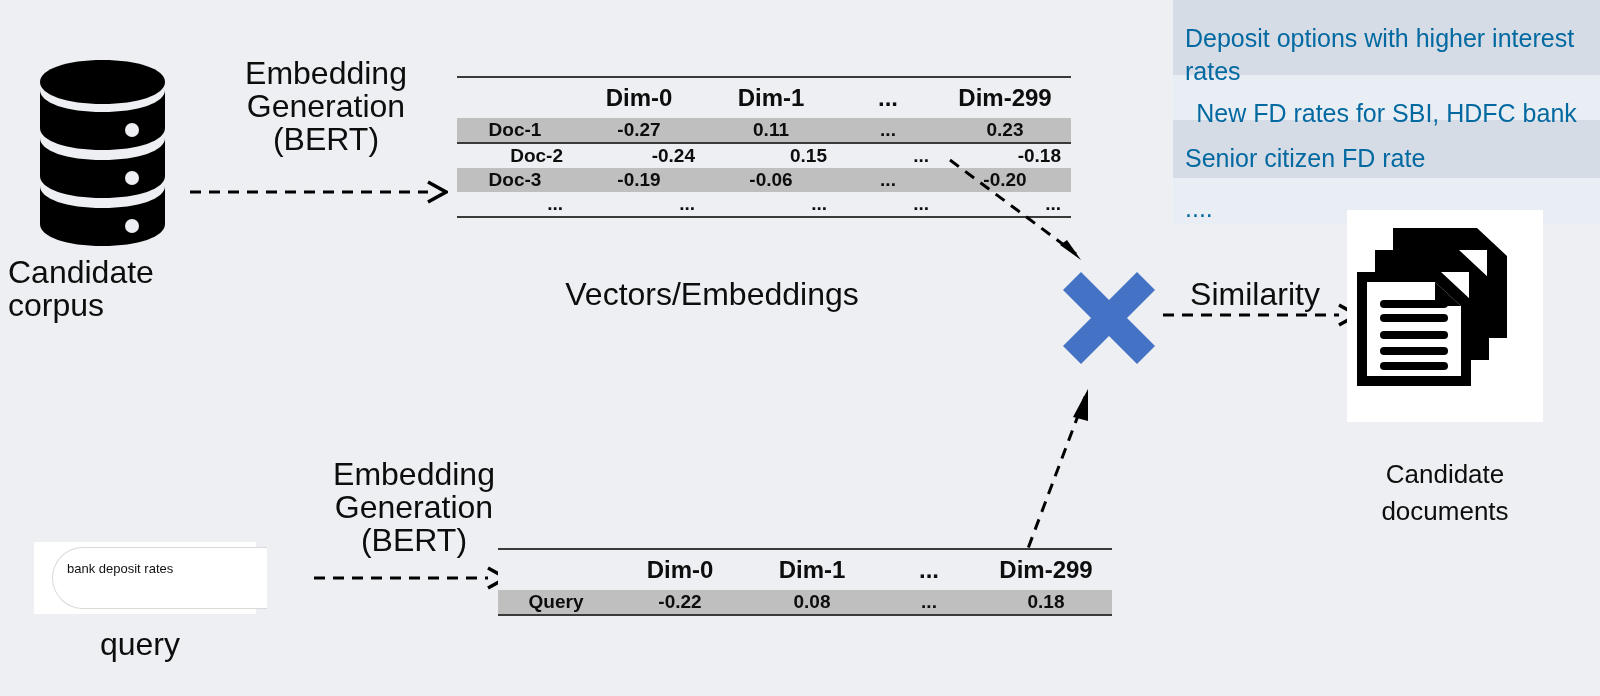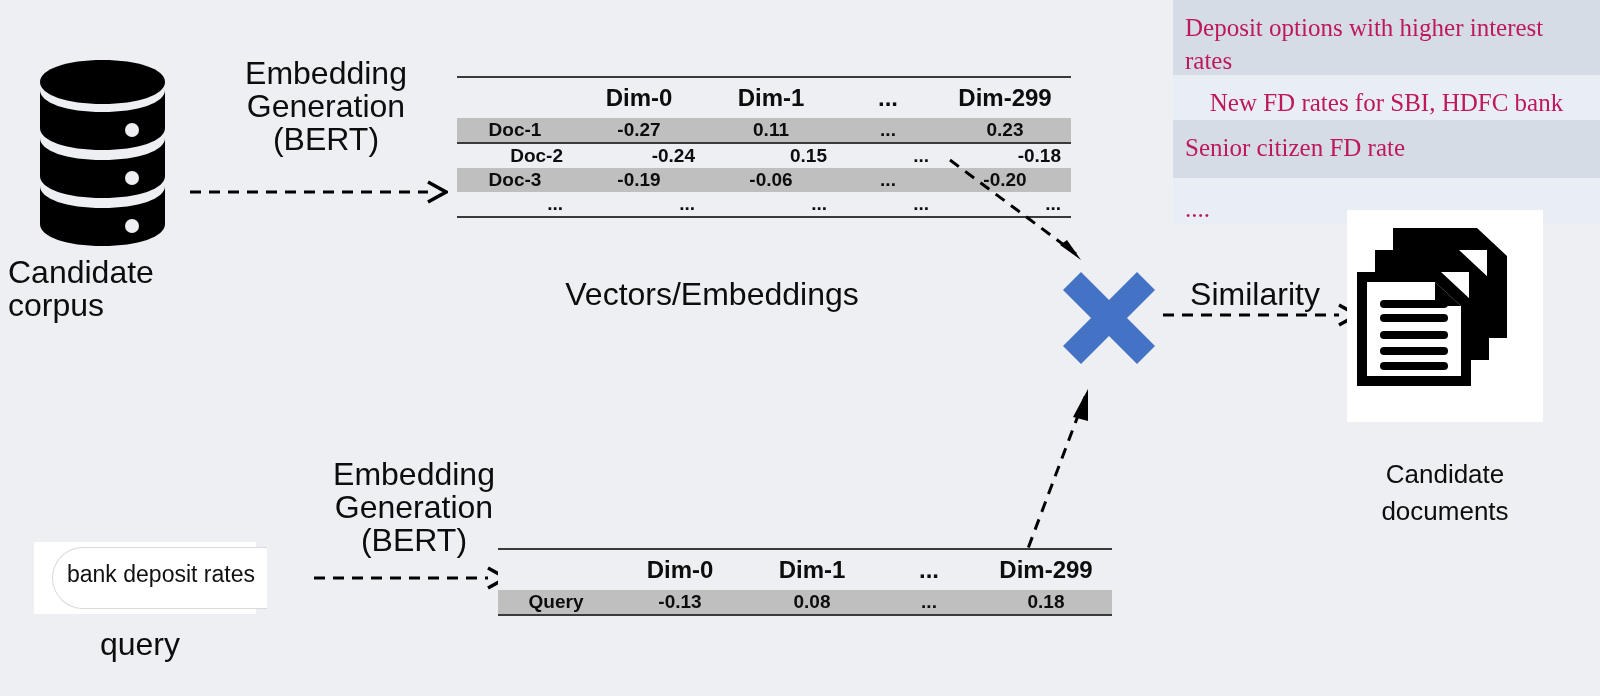--- a/index.html
+++ b/index.html
@@ -56,24 +56,23 @@
   .col-d299{width:112px;}
 
   
   .results{
     width:427px;
     border-left:0;
   }
   .res-item{
     font-size:25px;
     line-height:33px;
-    color:#be185d;
-    padding:11px 12px 8px 12px;
+    color:#0369a1;
+    padding:22px 12px 8px 12px;
     box-sizing:border-box;
-    font-family:Liberation Serif, serif;
   }
   .res-a{background:#D6DCE5;}
   .res-b{background:#E9EDF4;}
 
   
   .xmark{width:92px;height:92px;}
 
   
   .querybox{
     width:222px;height:72px;background:#FFFFFF;
@@ -84,21 +83,21 @@
     width:215px;height:62px;
     border:1px solid #d9d9d9;
     border-right:0;
     border-top-left-radius:31px;
     border-bottom-left-radius:31px;
     background:#fff;
     box-sizing:border-box;
   }
   .querytext{
     position:absolute;left:33px;top:19px;
-    font-size:23px;color:#111;
+    font-size:13px;color:#111;
     white-space:nowrap;
   }
 
   
   .docplate{
     width:196px;height:212px;background:#FFFFFF;
   }
   svg{display:block;}
 </style>
 </head>
@@ -263,21 +262,21 @@
           <th class="col-name topline"></th>
           <th class="col-d0 topline">Dim-0</th>
           <th class="col-d1 topline">Dim-1</th>
           <th class="col-dots topline">...</th>
           <th class="col-d299 topline">Dim-299</th>
         </tr>
       </thead>
       <tbody>
         <tr class="alt">
           <td class="headline botline">Query</td>
-          <td class="headline botline">-0.13</td>
+          <td class="headline botline">-0.22</td>
           <td class="headline botline">0.08</td>
           <td class="headline botline">...</td>
           <td class="headline botline">0.18</td>
         </tr>
       </tbody>
     </table>
   </div>
 
 </div>
 

